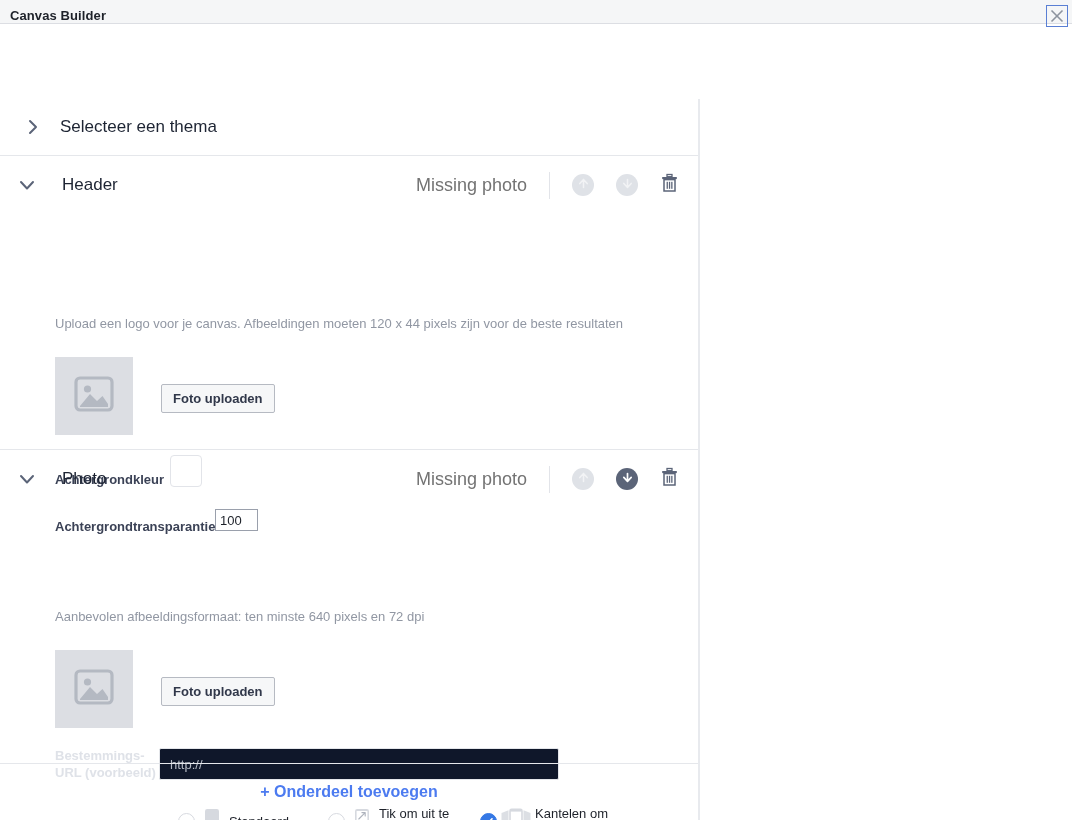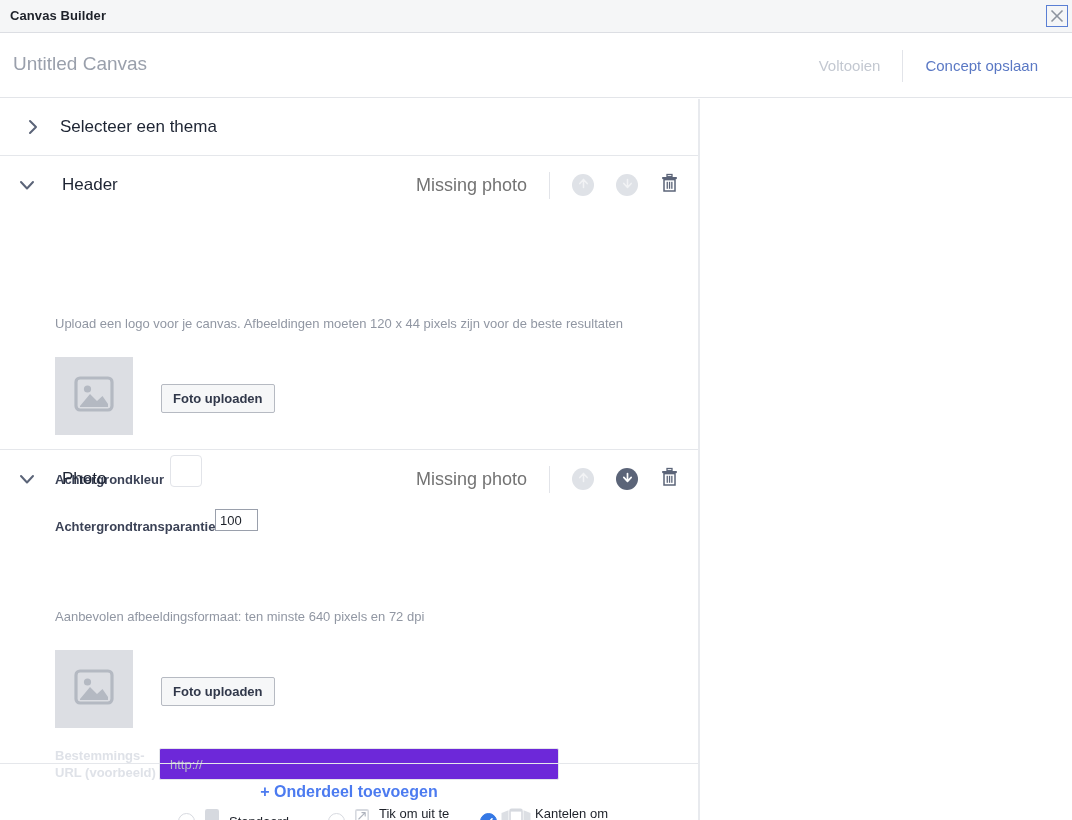--- a/index.html
+++ b/index.html
@@ -13,21 +13,21 @@
   .app {
     position: relative;
     width: 1072px; height: 820px;
     overflow: hidden;
     background: #ffffff;
   }
 
   
   .titlebar {
     position: absolute; left: 0; top: 0;
-    width: 1072px; height: 33px;
+    width: 1072px; height: 24px;
     background: #f5f6f7;
     border-bottom: 1px solid #dcdee3;
   }
   .titlebar-title {
     position: absolute; left: 10px; top: 8px;
     font-size: 13px; font-weight: bold; color: #1d2129;
     letter-spacing: .1px;
   }
   .close-btn {
     position: absolute; right: 4px; top: 5px;
@@ -149,21 +149,21 @@
   .num-input {
     position: absolute;
     width: 43px; height: 22px;
     border: 1px solid #9aa0ac; background: #ffffff;
     font-size: 13px; color: #1d2129; padding: 0 4px;
     font-family: "Liberation Sans", sans-serif;
   }
   .url-input {
     position: absolute;
     width: 400px; height: 32px;
-    border: 1px solid #e4e6ea; background: #6d28d9;
+    border: 1px solid #e4e6ea; background: #0f172a;
     border-radius: 2px;
     font-size: 13px; color: #b7bcc6; padding: 0 10px;
     font-family: "Liberation Sans", sans-serif;
   }
   .url-input::placeholder { color: #b7bcc6; }
 
   
   .opts { position: absolute; display: flex; align-items: center; }
   .opt { display: flex; align-items: center; cursor: pointer; }
   .radio {
@@ -241,28 +241,20 @@
     <button class="close-btn">
       <span>
         <svg width="16" height="16" viewBox="0 0 16 16">
           <line x1="2.5" y1="2.5" x2="13.5" y2="13.5" stroke="#8d949e" stroke-width="1.6"></line>
           <line x1="13.5" y1="2.5" x2="2.5" y2="13.5" stroke="#8d949e" stroke-width="1.6"></line>
         </svg>
       </span>
     </button>
   </div>
 
-  <div class="subbar">
-    <div class="canvas-title">Untitled Canvas</div>
-    <div class="subbar-actions">
-      <div class="act disabled">Voltooien</div>
-      <div class="act-sep"></div>
-      <div class="act primary">Concept opslaan</div>
-    </div>
-  </div>
 
   <div class="editor">
 
     <div class="theme-row">
       <div class="chev">
         <svg width="13" height="18" viewBox="0 0 13 18">
           <polyline points="3,3 9,9 3,15" fill="none" stroke="#5b6478" stroke-width="2" stroke-linecap="round" stroke-linejoin="round"></polyline>
         </svg>
       </div>
       <div class="sec-title">Selecteer een thema</div>

